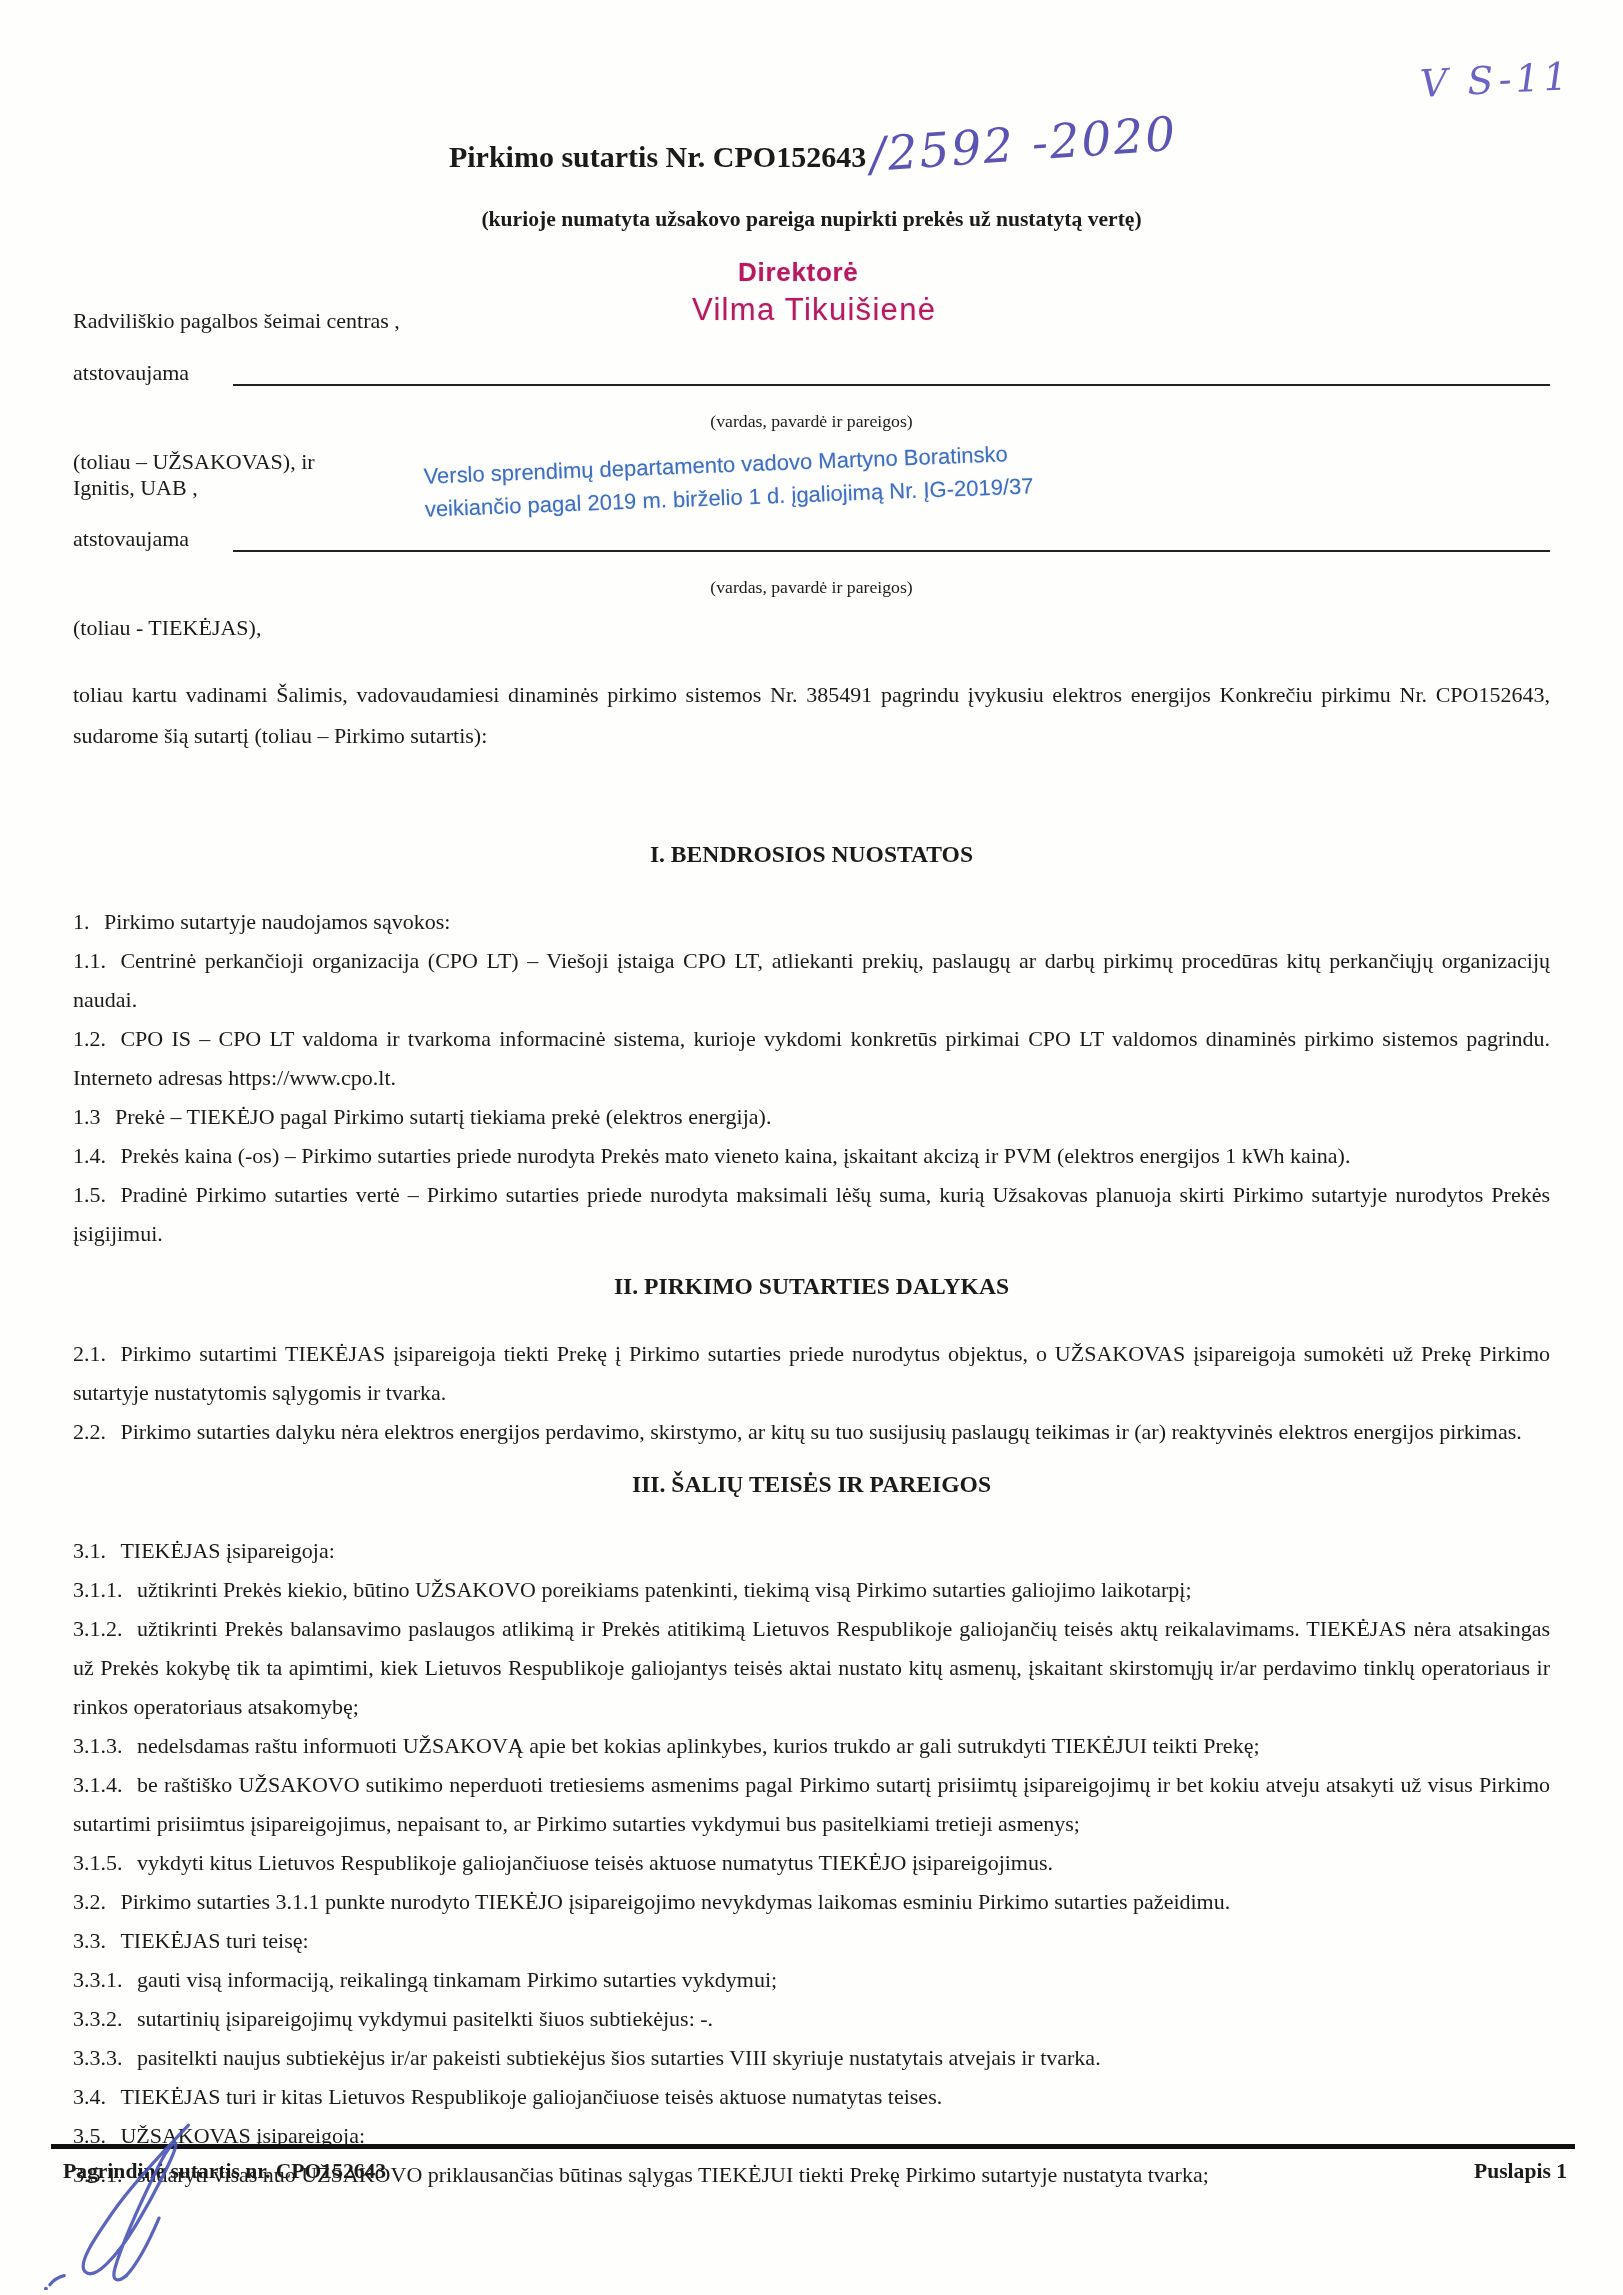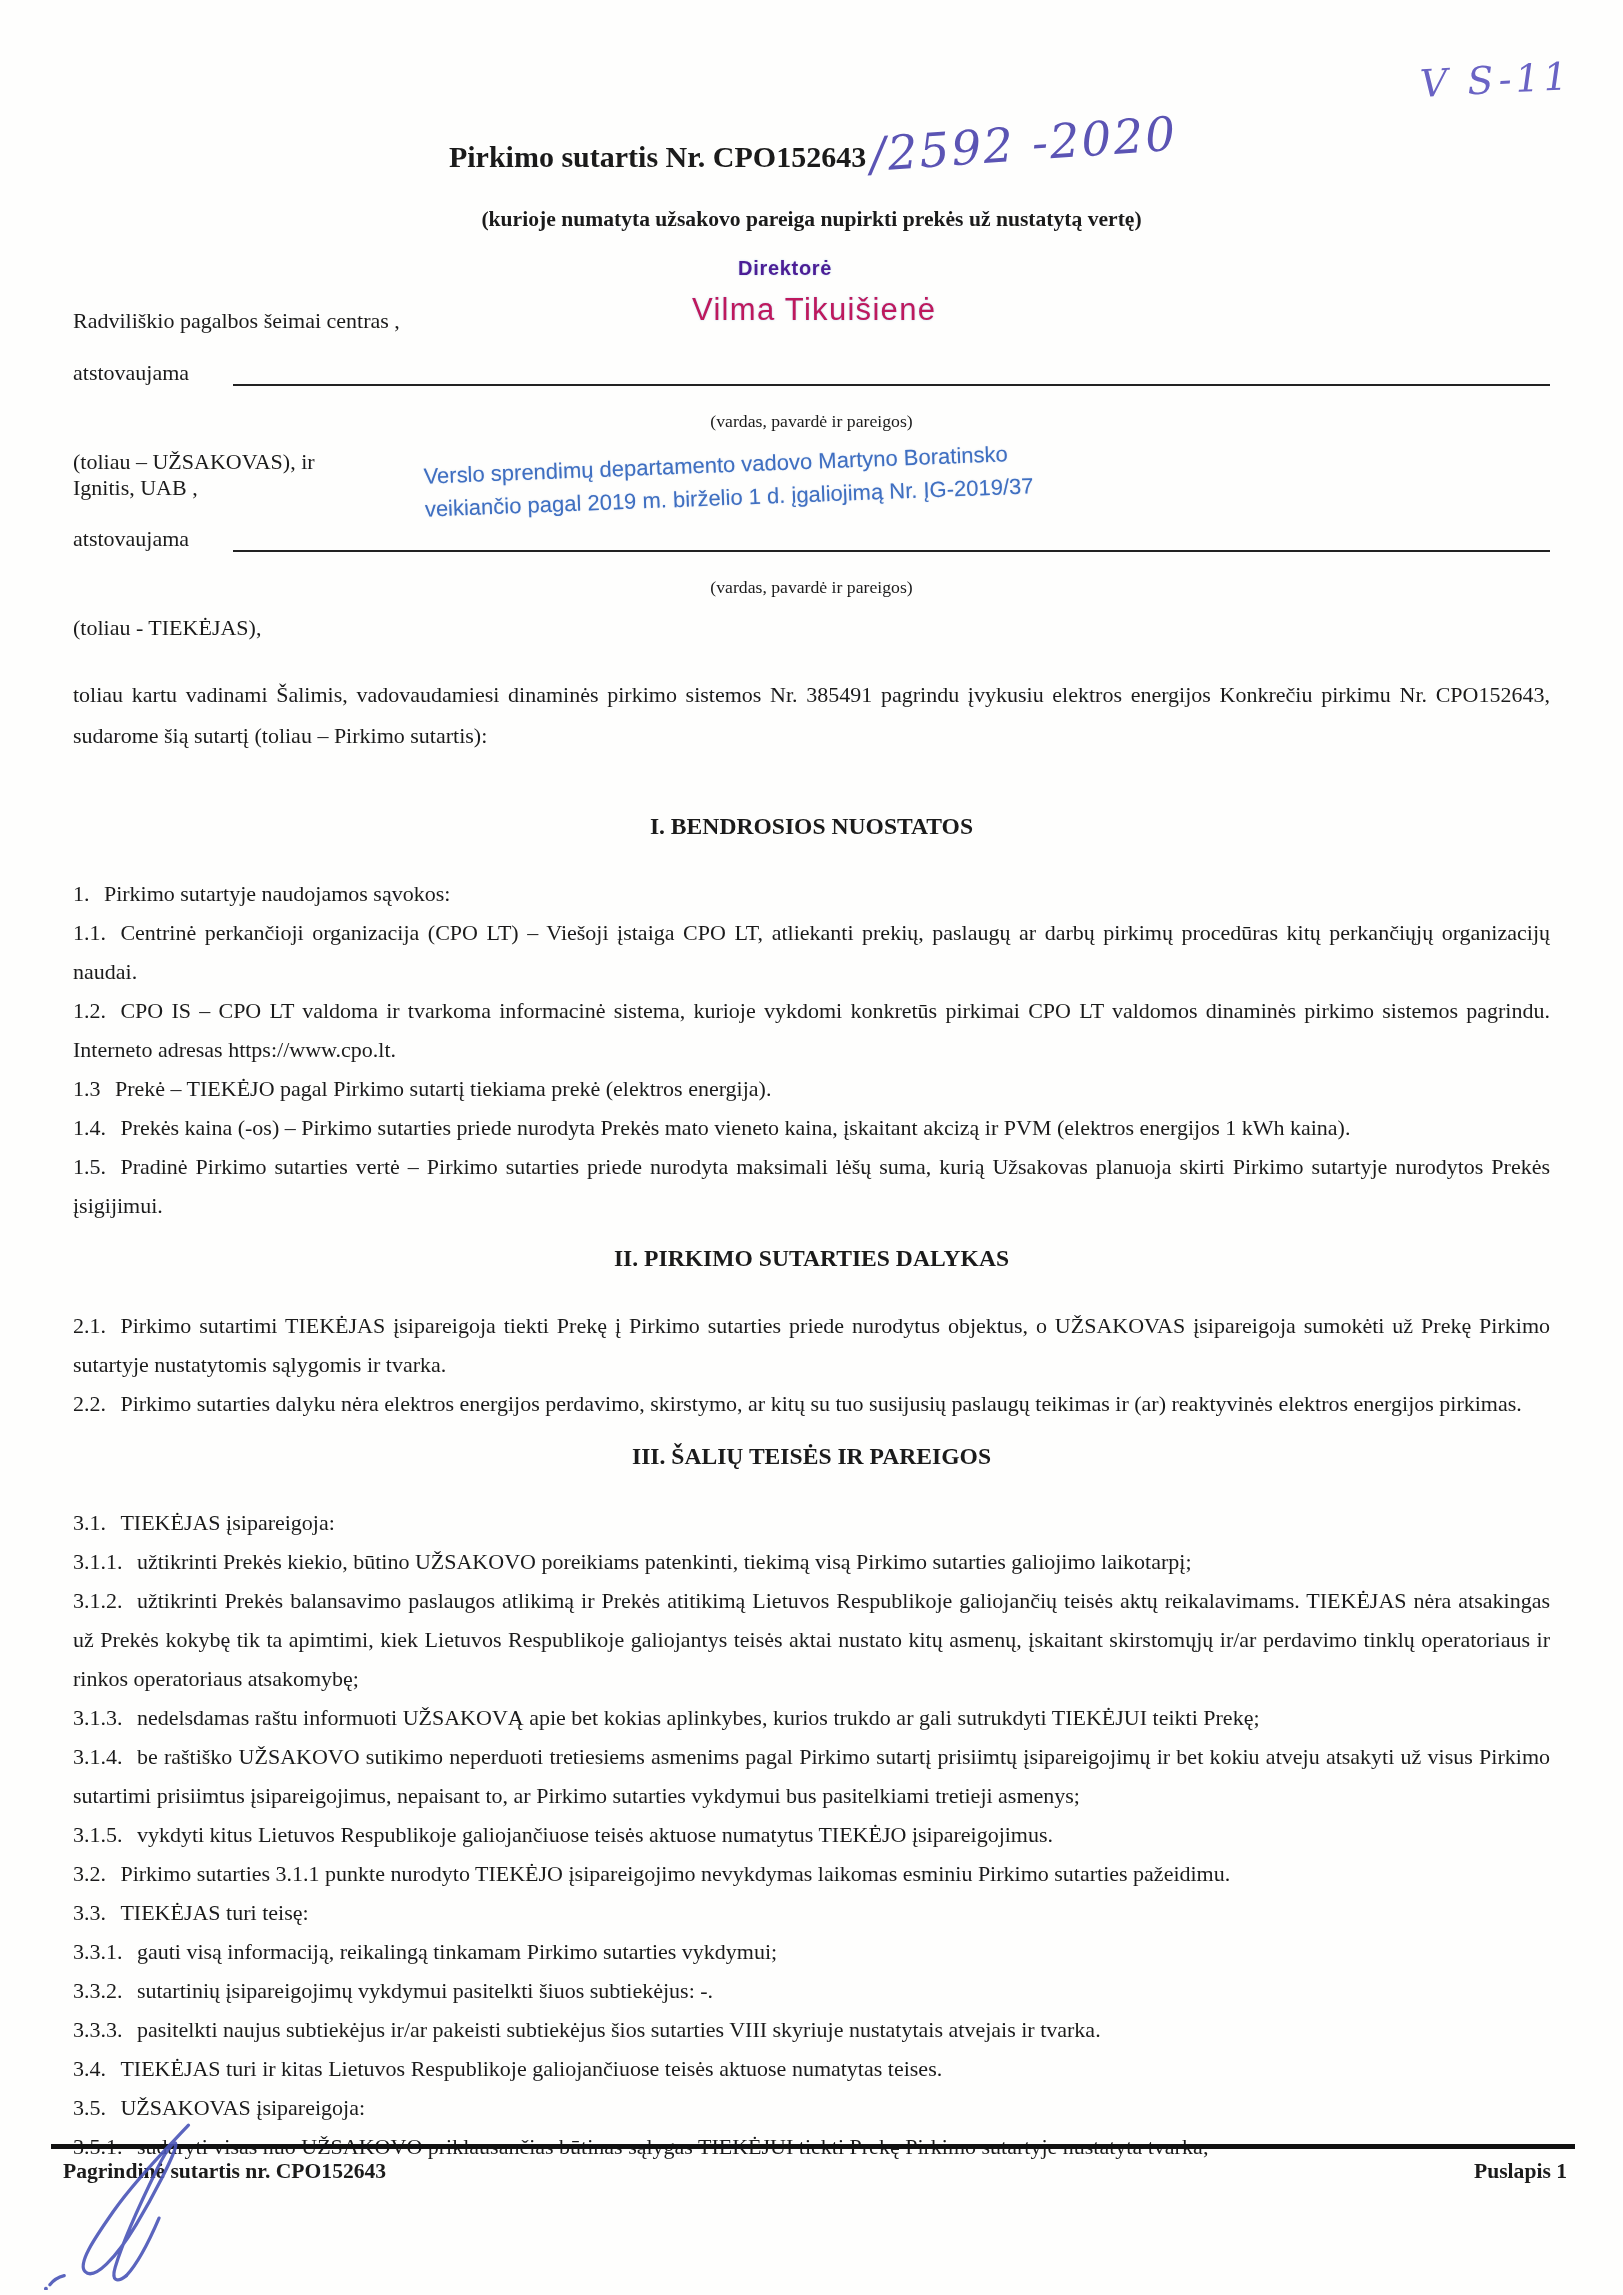--- a/index.html
+++ b/index.html
@@ -66,22 +66,22 @@
     font-size:17.7px;
   }
   .alias{
     margin-top:17px;
     font-size:22px;
   }
   
   .stamp-role{
     position:absolute;left:738px;top:257px;
     font-family:"Liberation Sans", sans-serif;
-    font-size:20px;font-weight:bold;
-    color:#4c1d95;
+    font-size:26px;font-weight:bold;
+    color:#be185d;
     text-shadow:0 0 2px rgba(120,170,220,.55);
     letter-spacing:0.7px;
   }
   .stamp-person{
     position:absolute;left:692px;top:292px;
     font-family:"Liberation Sans", sans-serif;
     font-size:31px;
     color:#be185d;
     text-shadow:0 0 2px rgba(120,170,220,.5);
     letter-spacing:1.3px;
@@ -100,21 +100,21 @@
     margin-top:33px;
     font-size:22px;line-height:41px;
     text-align:justify;
   }
   .section-heading{
     text-align:center;
     font-size:23.6px;font-weight:bold;
     line-height:39px;
     margin:0;
   }
-  .sh-1{margin-top:51px;margin-bottom:27.5px;}
+  .sh-1{margin-top:79px;margin-bottom:27.5px;}
   .sh-2{margin-top:14.4px;margin-bottom:27.5px;}
   .sh-3{margin-top:14.4px;margin-bottom:27.5px;}
   .clause{
     margin:0;
     font-size:22px;line-height:39px;
     text-align:justify;
   }
   .clause .num{margin-right:14.4px;}
   
   .footer-rule{

